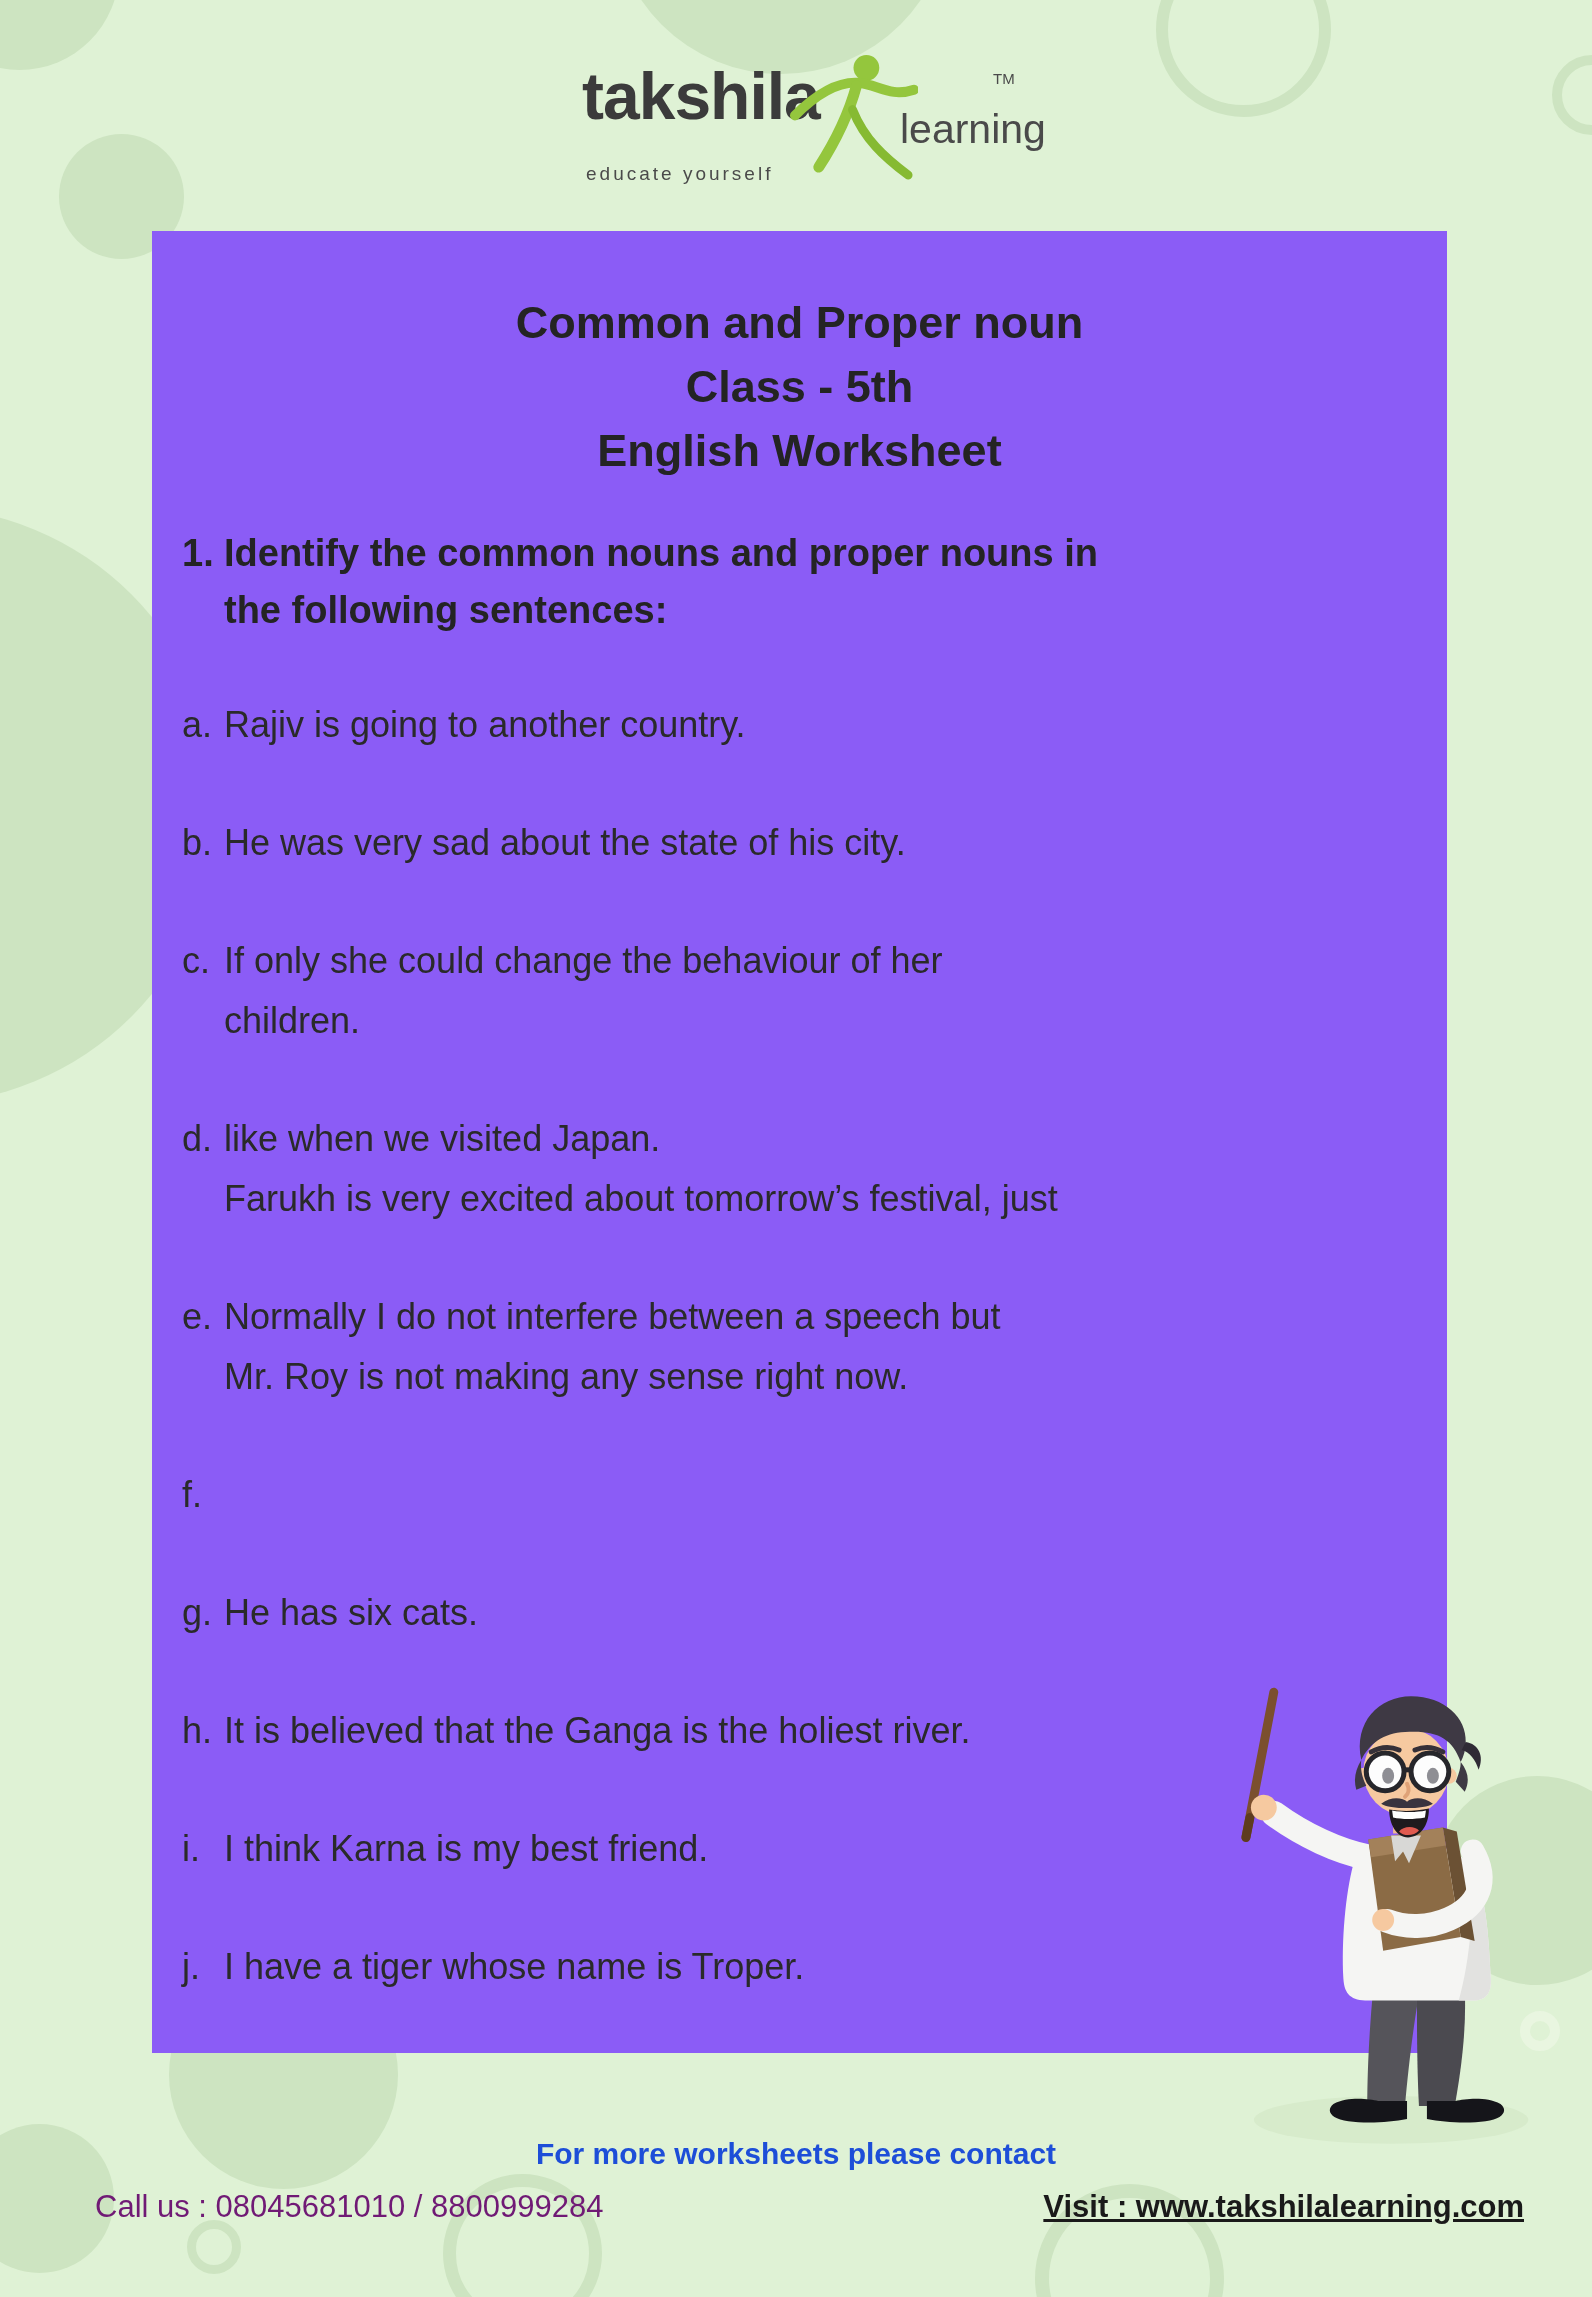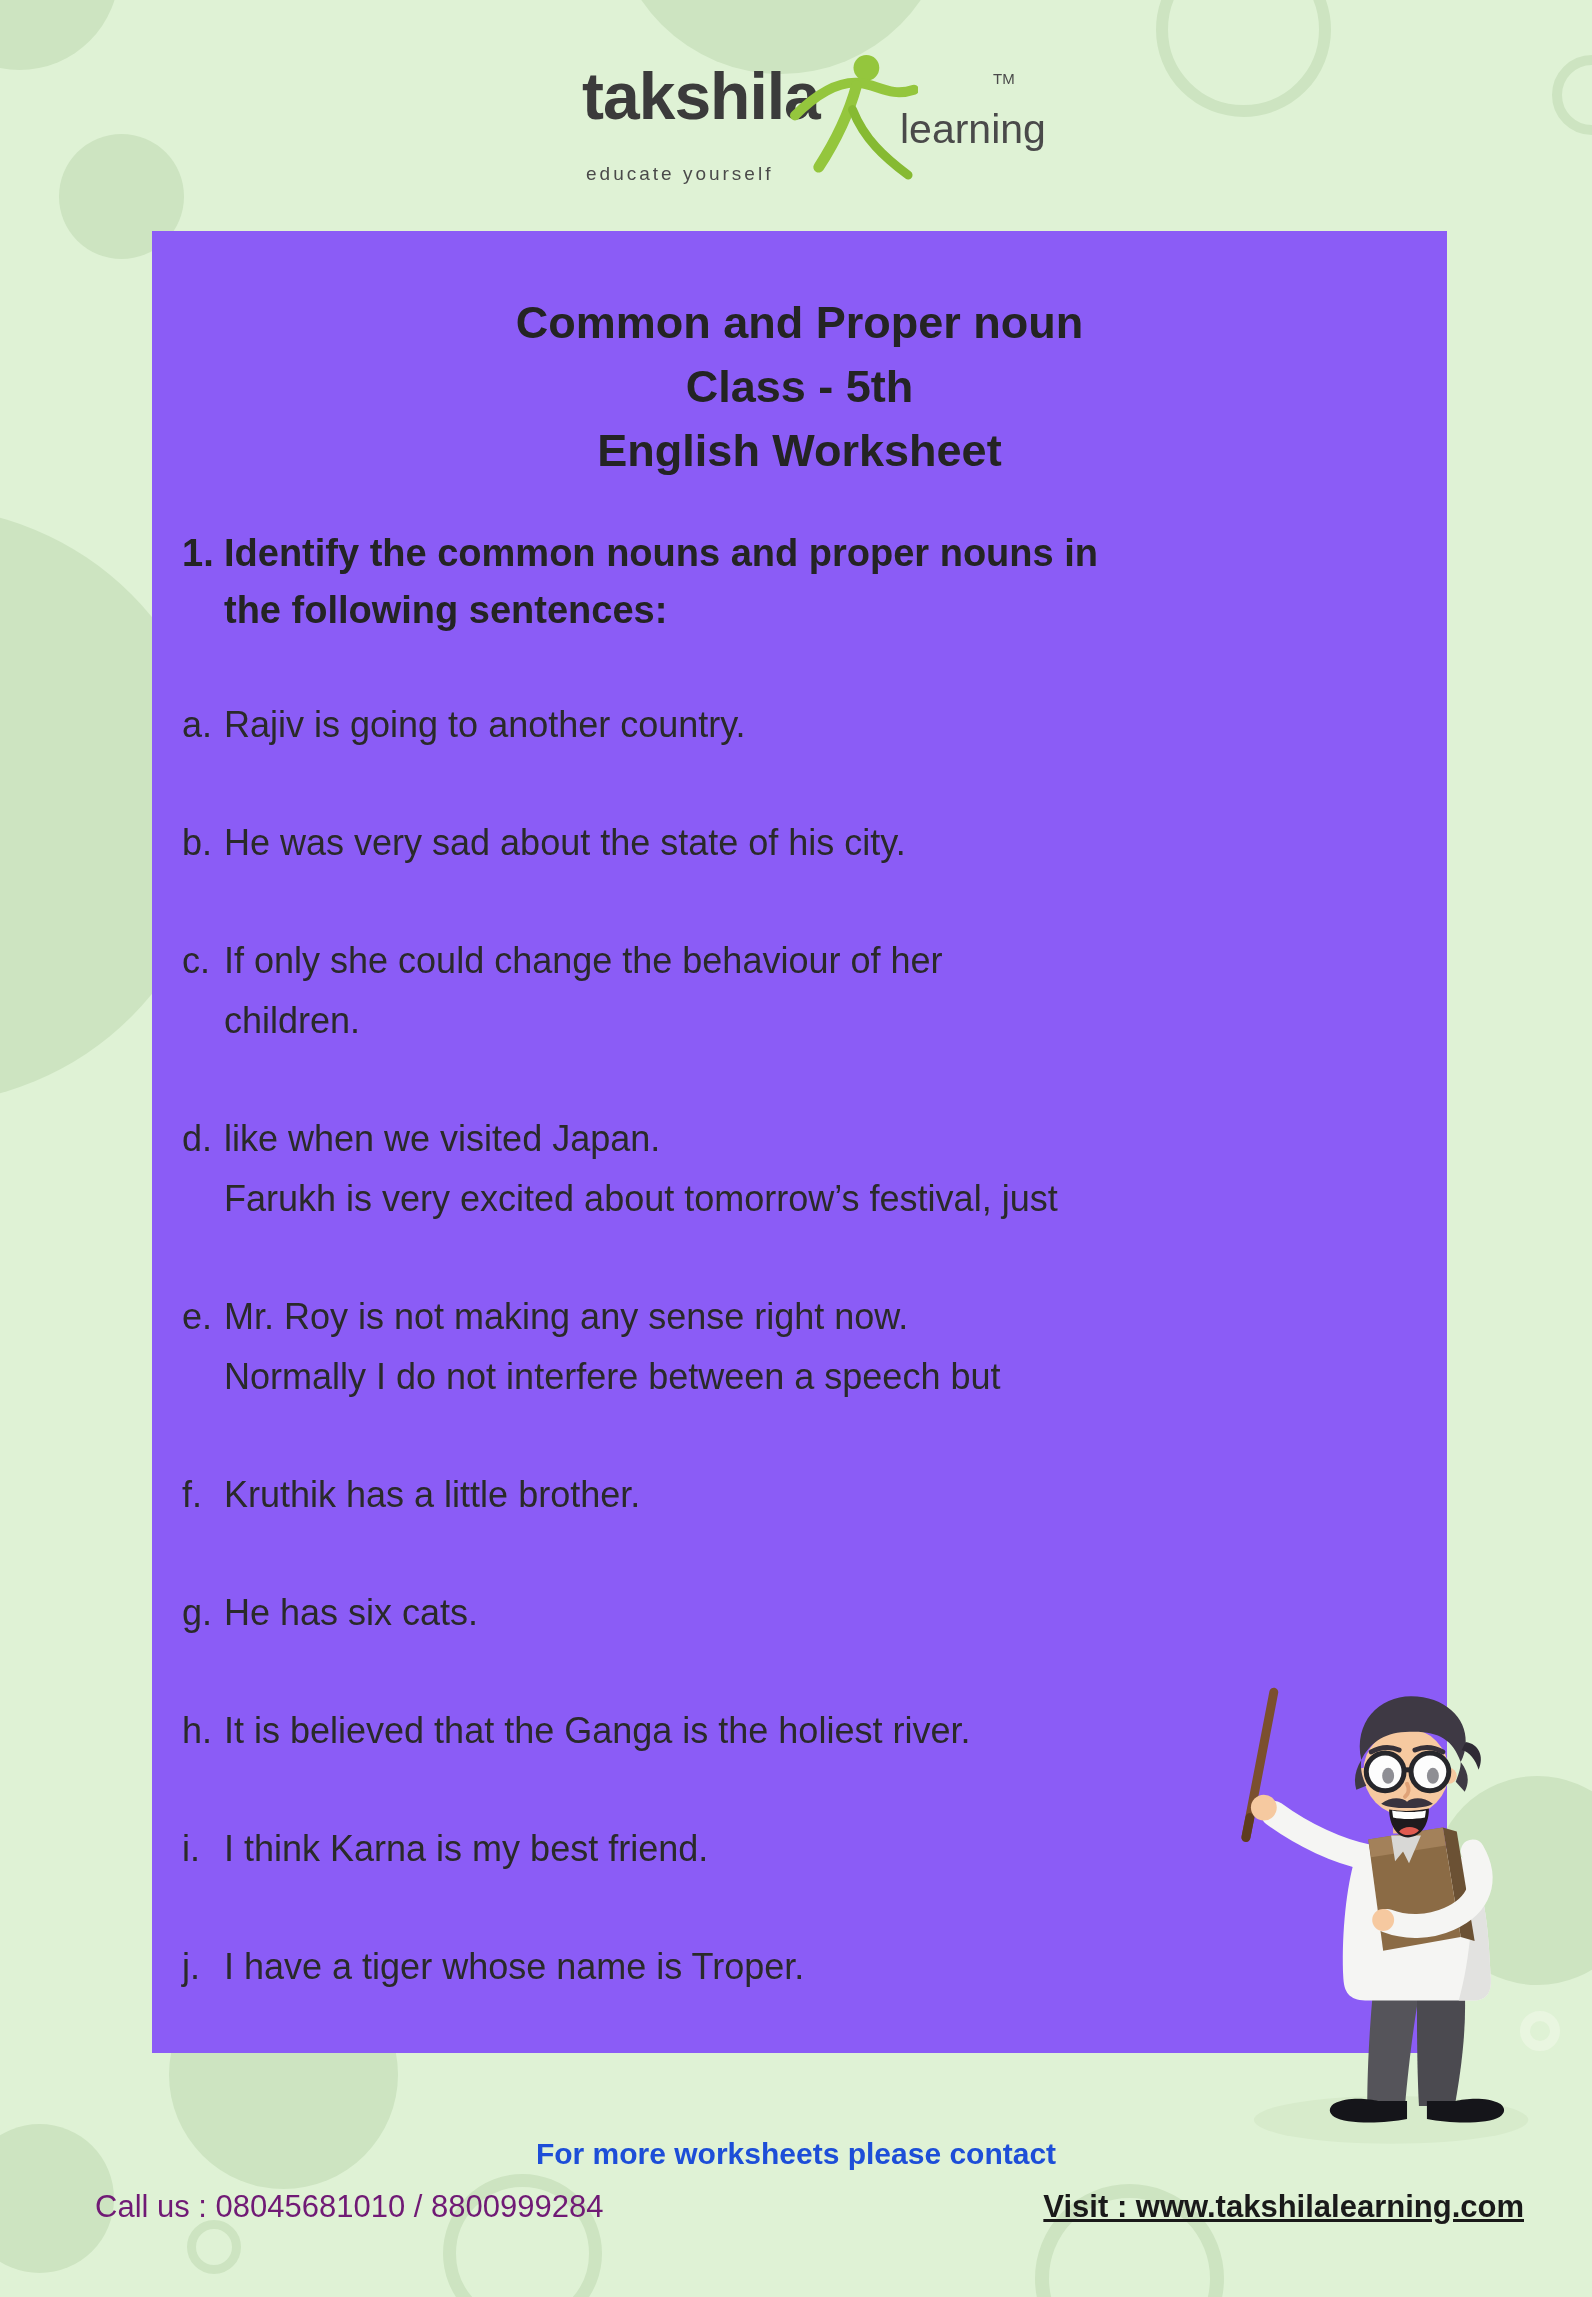--- a/index.html
+++ b/index.html
@@ -148,29 +148,26 @@
       <div class="item">
         <span class="lbl">d.</span>
         <div class="lines">
           <div>like when we visited Japan.</div>
           <div>Farukh is very excited about tomorrow’s festival, just</div>
         </div>
       </div>
       <div class="item">
         <span class="lbl">e.</span>
         <div class="lines">
+          <div>Normally I do not interfere between a speech but</div>
           <div>Mr. Roy is not making any sense right now.</div>
-          <div>Normally I do not interfere between a speech but</div>
         </div>
       </div>
       <div class="item">
         <span class="lbl">f.</span>
-        <div class="lines">
-            <div>Kruthik has a little brother.</div>
-          </div>
       </div>
       <div class="item">
         <span class="lbl">g.</span>
         <div class="lines">
             <div>He has six cats.</div>
           </div>
       </div>
       <div class="item">
         <span class="lbl">h.</span>
         <div class="lines">

